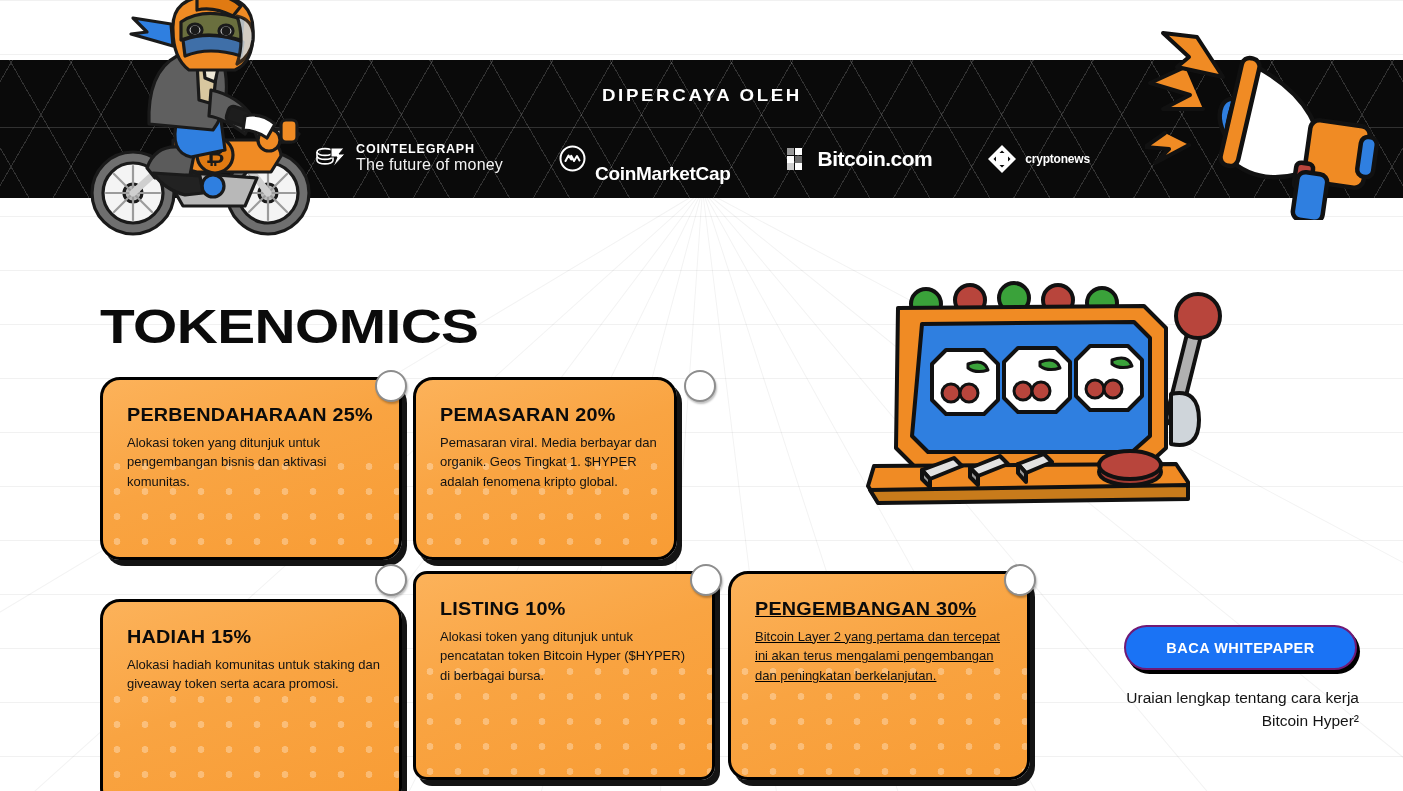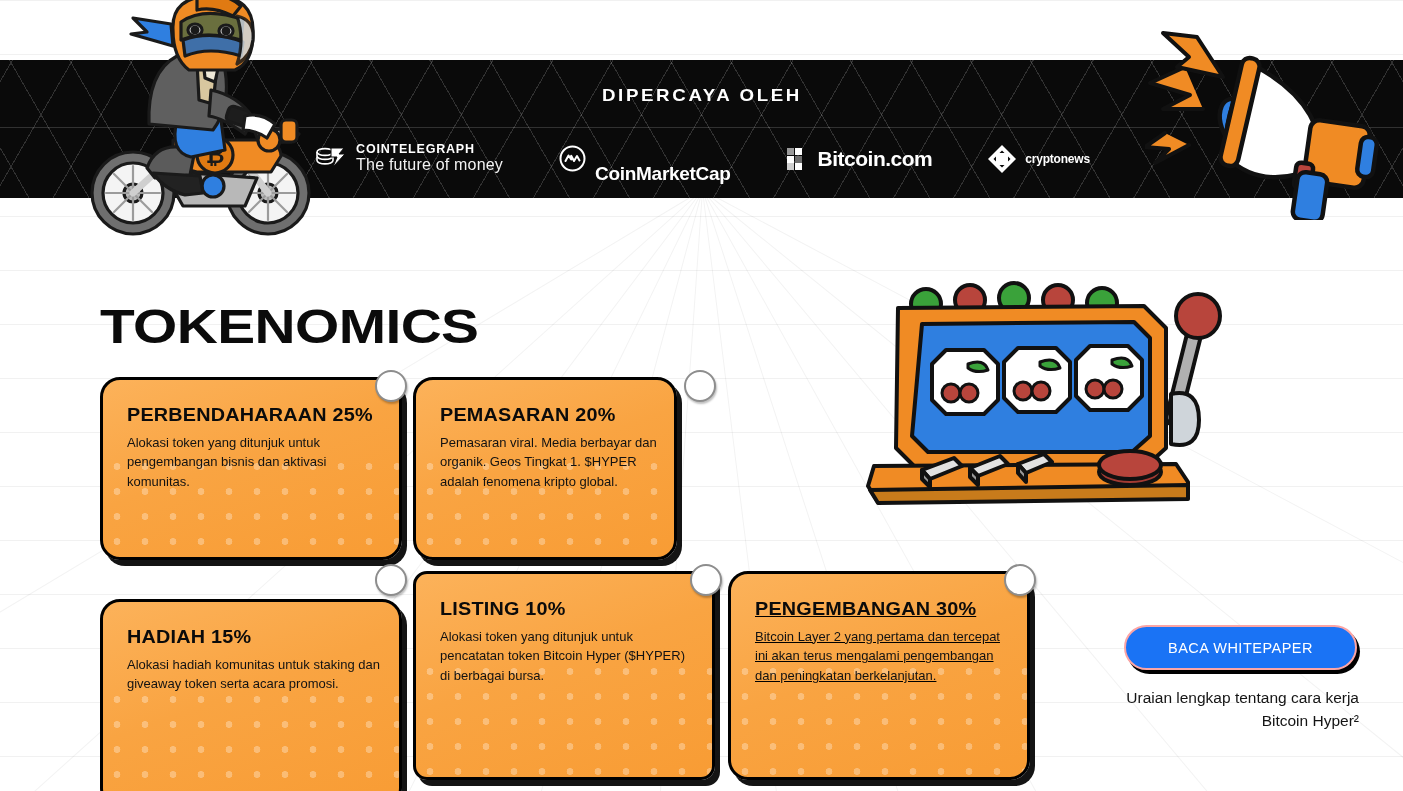--- a/index.html
+++ b/index.html
@@ -189,24 +189,24 @@
     text-align: center;
     z-index: 6;
   }
   .cta-button {
     display: block;
     width: 233px;
     height: 45px;
     line-height: 43px;
     background: #1a73f5;
     color: #ffffff;
-    border: 2px solid #fca5a5;
+    border: 2px solid #701a75;
     border-radius: 24px;
     font-size: 14.5px;
-    font-weight: 400;
+    font-weight: 700;
     letter-spacing: .5px;
     box-shadow: 3px 4px 0 #000;
     cursor: pointer;
     text-align: center;
   }
   .cta-sub {
     margin-top: 16px;
     font-size: 15.5px;
     line-height: 1.5;
     color: #141414;

